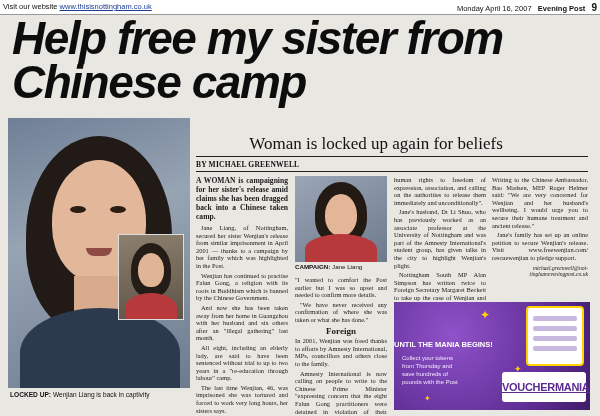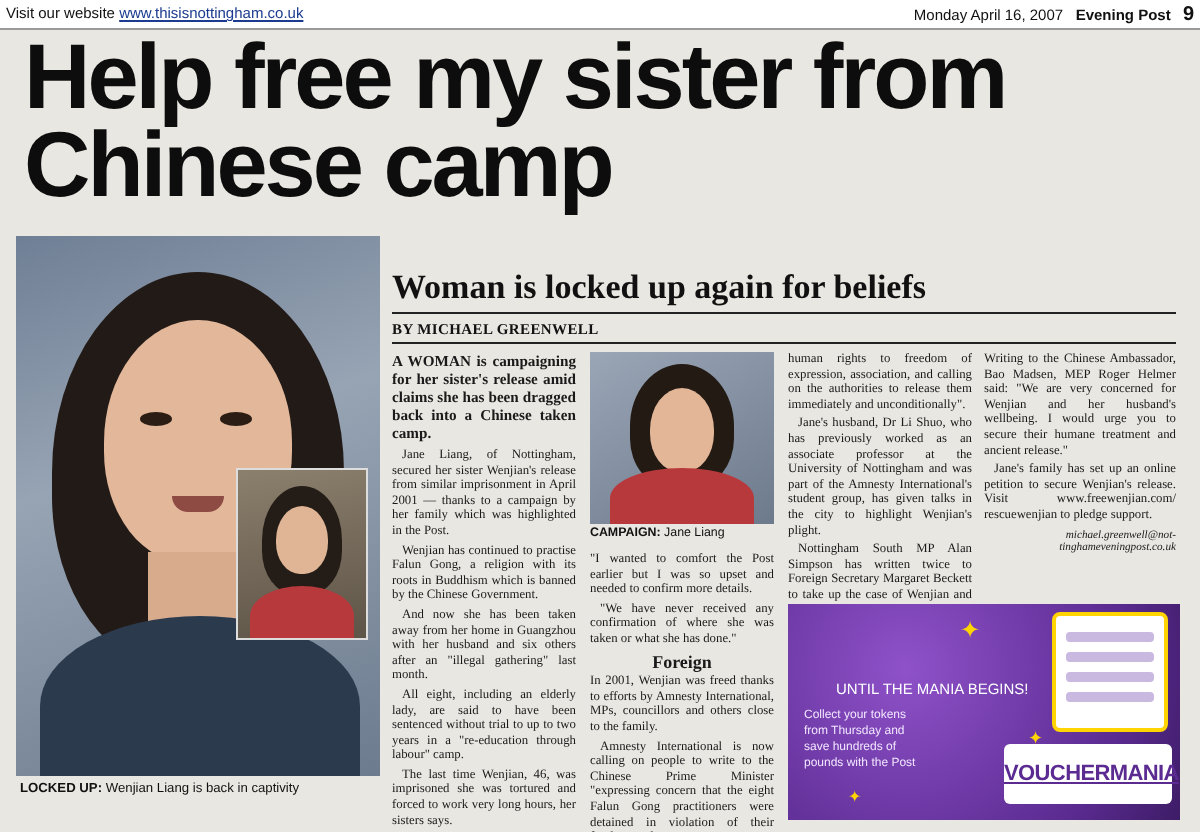--- a/index.html
+++ b/index.html
@@ -56,20 +56,21 @@
     position: absolute;
     left: 12px;
     top: 16px;
     width: 576px;
     font-family: "Liberation Sans", sans-serif;
     font-weight: bold;
     font-size: 46px;
     line-height: 44px;
     letter-spacing: -1.5px;
     color: #0d0d0d;
+    font-style: italic;
   }
 
   
   .mainphoto {
     position: absolute;
     left: 8px;
     top: 118px;
     width: 182px;
     height: 270px;
     background: linear-gradient(160deg,#6f7f95 0%, #97a4b4 40%, #6c7b8e 100%);
@@ -156,27 +157,28 @@
     font-family: "Liberation Sans", sans-serif;
     font-size: 6.6px;
     color: #111;
     line-height: 9px;
   }
   .caption-bar b { font-weight: bold; }
 
   
   .subhead {
     position: absolute;
-    left: 196px;
+    left: 180px;
     top: 134px;
     width: 392px;
     font-family: "Liberation Serif", serif;
-    font-weight: bold;
+    font-weight: normal;
     font-size: 17px;
     color: #111;
+    text-align: center;
   }
   .rule {
     position: absolute;
     left: 196px;
     top: 156px;
     width: 392px;
     height: 1px;
     background: #222;
   }
   .byline {
@@ -289,23 +291,23 @@
     left: 8px; top: 8px;
     font-family: "Liberation Sans", sans-serif;
     font-weight: bold;
     font-size: 26px;
     letter-spacing: -0.5px;
     color: #ffd400;
     text-shadow: 1px 1px 0 #4b1a78;
   }
   .ad-sub {
     position: absolute;
-    left: 24px; top: 38px;
-    font-family: "Liberation Sans", sans-serif;
-    font-weight: normal;
+    left: 0; top: 38px;
+    font-family: "Liberation Sans", sans-serif;
+    font-weight: bold;
     font-size: 7.5px;
     color: #ffffff;
   }
   .ad-lines {
     position: absolute;
     left: 8px; top: 52px;
     width: 112px;
     font-family: "Liberation Sans", sans-serif;
     font-size: 6px;
     line-height: 8px;

